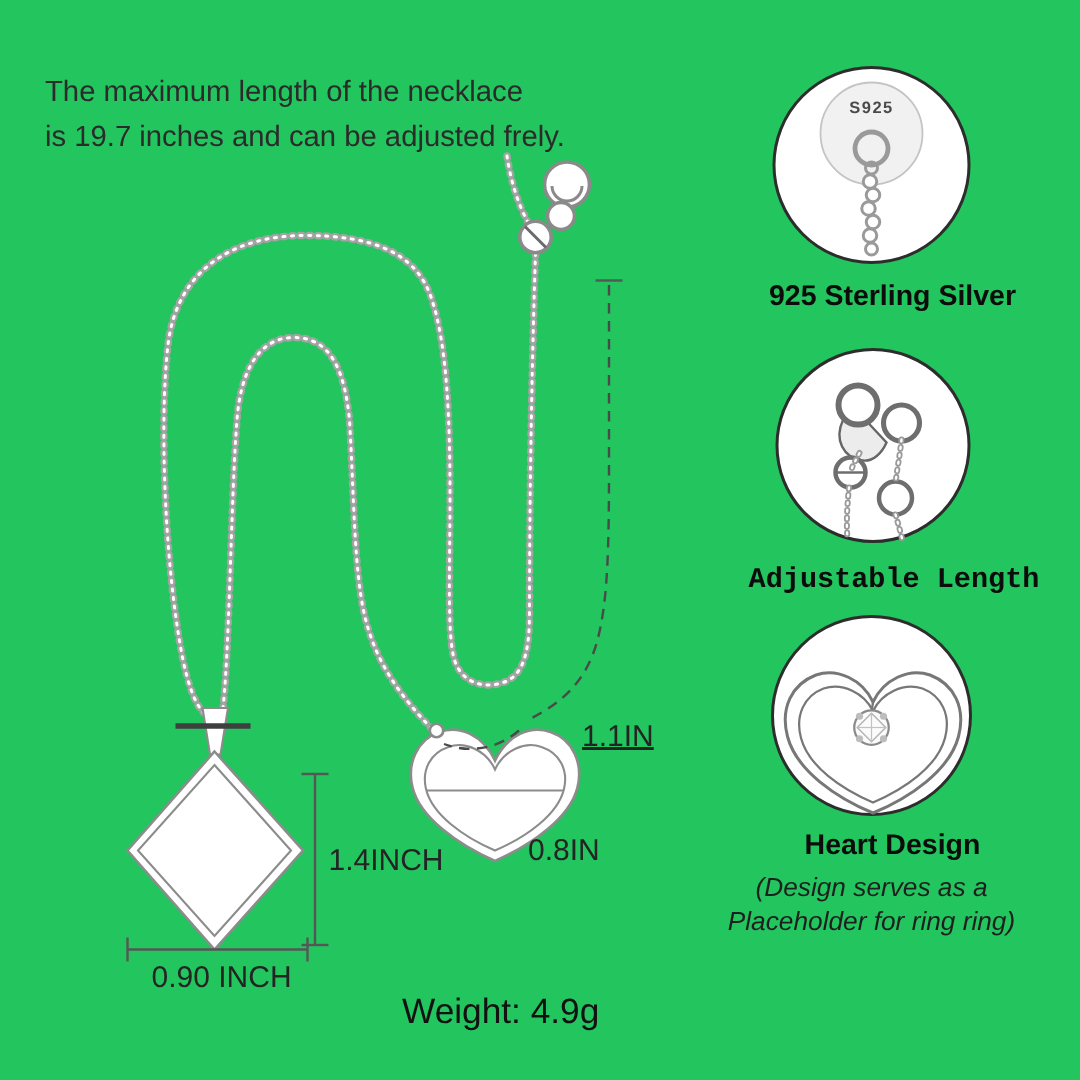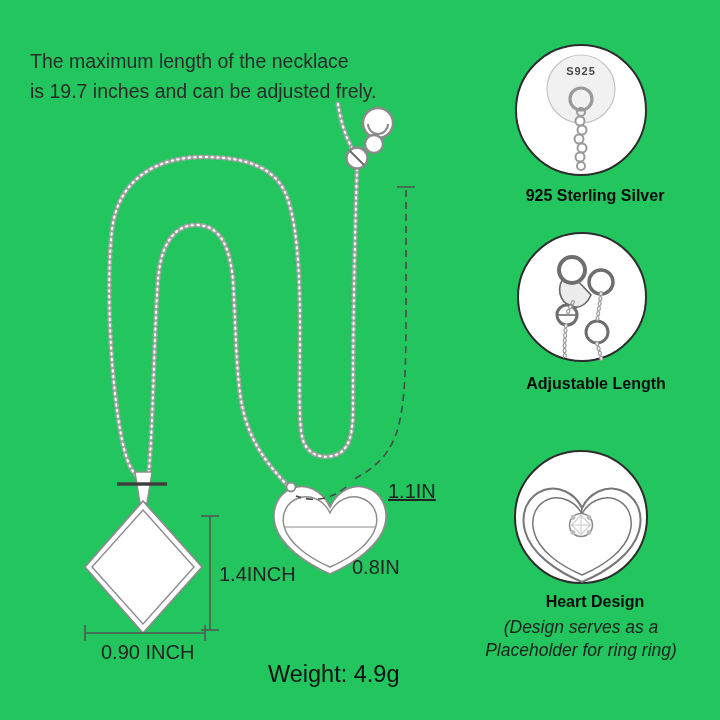--- a/index.html
+++ b/index.html
@@ -5,21 +5,21 @@
   html,body { margin:0; padding:0; background:#ffffff; }
   .stage {
     position:relative; width:720px; height:720px; background:#22c55e;
     font-family:"Liberation Sans", sans-serif; overflow:hidden;
   }
   .desc { position:absolute; left:30px; top:46px; font-size:19.5px; line-height:30px; color:#2b2b2b; }
   .art  { position:absolute; left:0; top:0; pointer-events:none; }
   .mlabel { position:absolute; font-size:20px; color:#242424; white-space:nowrap; }
   .weight { position:absolute; left:268px; top:661px; font-size:23.5px; color:#121212; white-space:nowrap; }
   .feature { position:absolute; display:flex; flex-direction:column; align-items:center; }
-  .ftitle { font-size:16px; font-weight:bold; color:#0c0c0c; white-space:nowrap;margin-left:28px; }
+  .ftitle { font-size:19px; font-weight:bold; color:#0c0c0c; white-space:nowrap;margin-left:28px; }
   .fnote  { font-size:17.5px; font-style:italic; color:#1f1f1f; text-align:center; line-height:23px; }
 
   
   .ch-o { fill:none; stroke:#a3a3a3; stroke-width:5;   stroke-dasharray:1.4 4.3; stroke-linecap:round; }
   .ch-i { fill:none; stroke:#ffffff; stroke-width:2;   stroke-dasharray:1.4 4.3; stroke-linecap:round; }
   .bch-o { fill:none; stroke:#9a9a9a; stroke-width:4;  stroke-dasharray:1.2 3.8; stroke-linecap:round; }
   .bch-i { fill:none; stroke:#ffffff; stroke-width:1.6; stroke-dasharray:1.2 3.8; stroke-linecap:round; }
 
   .ln   { stroke:#8c8c8c; fill:#ffffff; }
   .dim  { stroke:#565656; stroke-width:1.6; fill:none; }
@@ -120,42 +120,42 @@
           <circle cx="69" cy="88" r="4.5"></circle>
         <circle cx="66" cy="97" r="4.5"></circle>
           <circle cx="69" cy="106" r="4.5"></circle>
         <circle cx="67" cy="115" r="4.5"></circle>
           <circle cx="68" cy="124" r="4"></circle>
       </g>
     </svg>
     <div class="ftitle" style="margin-top:9px;">925 Sterling Silver</div>
   </div>
 
-  <div class="feature" style="left:450px; top:230px; width:264px;">
+  <div class="feature" style="left:450px; top:230px; width:264px;font-family:Liberation Mono, monospace;">
     <svg width="134" height="134" viewBox="0 0 134 134">
       <circle class="bcircle" cx="67" cy="67" r="64"></circle>
       <path d="M47,50 C41,63 47,75 60,77 C67,78 73,72 76,65 L62,50 C56,44 50,44 47,50 Z" fill="#ececec" stroke="#666666" stroke-width="1.6"></path>
       <circle cx="57" cy="40" r="13" fill="#ffffff" stroke="#6e6e6e" stroke-width="4"></circle>
       <circle cx="86" cy="52" r="12" fill="#ffffff" stroke="#6e6e6e" stroke-width="3.4"></circle>
       <circle cx="52" cy="85" r="10" fill="#ffffff" stroke="#6e6e6e" stroke-width="3"></circle>
       <line x1="43" y1="85" x2="61" y2="85" stroke="#6e6e6e" stroke-width="1.6"></line>
       <circle cx="82" cy="102" r="11" fill="#ffffff" stroke="#6e6e6e" stroke-width="3"></circle>
       <path class="bch-o" d="M58,72 C56,76 54,79 53,82"></path>
         <path class="bch-i" d="M58,72 C56,76 54,79 53,82"></path>
       <path class="bch-o" d="M86,63 C85,73 83,83 82,92"></path>
         <path class="bch-i" d="M86,63 C85,73 83,83 82,92"></path>
       <path class="bch-o" d="M51,95 C50,105 49,118 50,129"></path>
         <path class="bch-i" d="M51,95 C50,105 49,118 50,129"></path>
       <path class="bch-o" d="M82,113 C84,120 86,127 87,132"></path>
         <path class="bch-i" d="M82,113 C84,120 86,127 87,132"></path>
     </svg>
     <div class="ftitle" style="margin-top:11px;">Adjustable Length</div>
   </div>
 
-  <div class="feature" style="left:443px; top:448px; width:276px;align-items:center;">
+  <div class="feature" style="left:443px; top:408px; width:276px;align-items:center;">
     <svg width="138" height="138" viewBox="0 0 138 138">
       <circle class="bcircle" cx="69" cy="69" r="66"></circle>
       <path d="M70,60 C63,45 46,37 32,42 C16,48 8,64 13,83 C19,106 46,124 70,134
                C94,124 121,106 127,83 C132,64 124,48 108,42 C94,37 77,45 70,60 Z" fill="#ffffff" stroke="#777777" stroke-width="2"></path>
       <path d="M70,66 C64,54 50,47 37,51 C24,56 18,69 22,84 C27,103 49,118 70,127
                C91,118 113,103 118,84 C122,69 116,56 103,51 C90,47 76,54 70,66 Z" fill="#ffffff" stroke="#777777" stroke-width="1.5"></path>
       <line x1="70" y1="60" x2="69" y2="67" stroke="#777777" stroke-width="1.5"></line>
       <g>
         <circle cx="69" cy="77" r="11.5" fill="#fbfbfb" stroke="#8a8a8a" stroke-width="1.5"></circle>
         <path d="M69,67.5 L78.5,77 L69,86.5 L59.5,77 Z" fill="none" stroke="#b5b5b5" stroke-width="1"></path>

